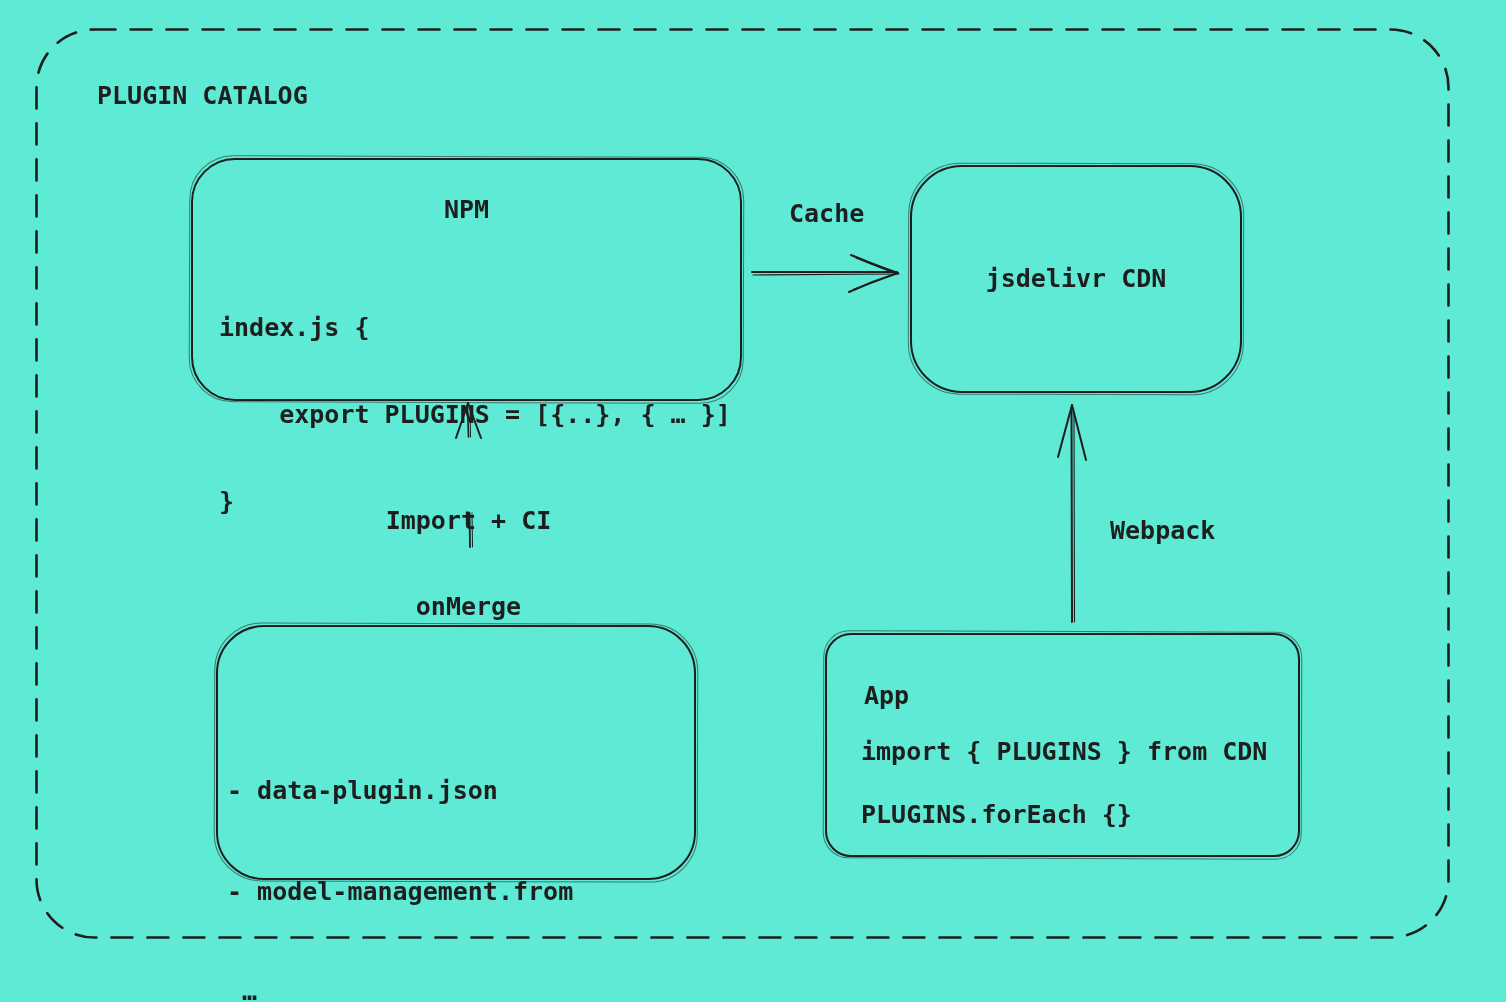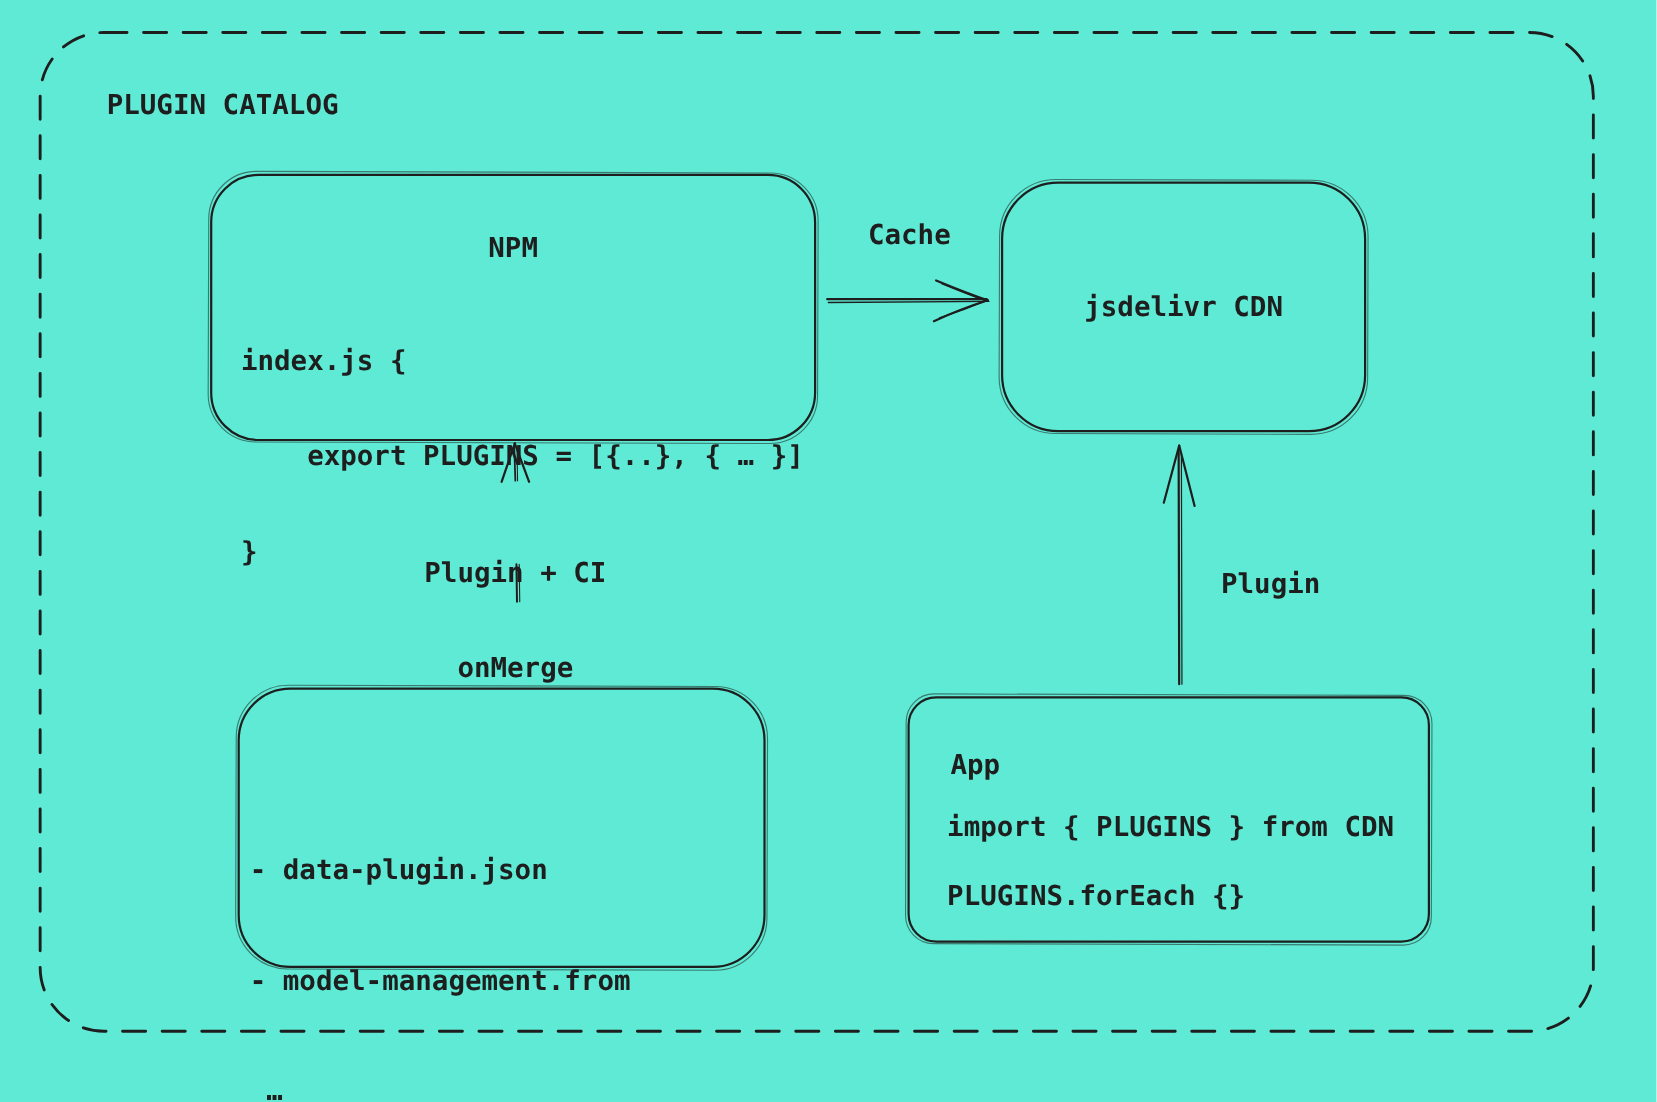--- a/index.html
+++ b/index.html
@@ -31,21 +31,21 @@
     transform:rotate(.18deg);
     pointer-events:none;
   }
   .box-npm{left:191px;top:158px;width:551px;height:243px;border-radius:44px;}
   .box-cdn{left:910px;top:165px;width:332px;height:228px;border-radius:52px;}
   .box-repo{left:216px;top:625px;width:480px;height:255px;border-radius:48px;}
   .box-app{left:825px;top:633px;width:475px;height:224px;border-radius:26px;}
 
   .txt{position:absolute;font-size:25px;line-height:28px;white-space:pre;}
   .diagram-title{left:97px;top:82px;}
-  .npm-title{left:0;right:0;top:36px;text-align:center;margin-top:16px;}
+  .npm-title{left:0;right:0;top:36px;text-align:center;}
   .npm-code{left:26px;top:95px;line-height:29px;}
   .cdn-title{left:0;right:0;top:0;bottom:0;display:flex;align-items:center;justify-content:center;}
   .cache-label{left:789px;top:200px;}
   .build-label{left:350px;top:450px;width:237px;text-align:center;line-height:28.5px;}
   .repo-node-label{left:290px;top:565px;}
   .repo-files{left:9px;top:80px;line-height:33.5px;}
   .app-title{left:37px;top:47px;}
   .app-code-1{left:34px;top:103px;}
   .app-code-2{left:34px;top:166px;}
   .import-label{left:1110px;top:517px;}
@@ -96,33 +96,33 @@
     </div>
   </div>
 
   <div class="box box-cdn">
     <div class="txt cdn-title">jsdelivr CDN</div>
   </div>
 
   <div class="txt cache-label">Cache</div>
 
   <div class="txt build-label">
-    <div>Plugin + CI</div>
+    <div>Import + CI</div>
     <div>onMerge</div>
   </div>
 
   <div class="box box-repo">
     <div class="txt repo-files">
       <div>- data-plugin.json</div>
       <div>- model-management.from</div>
       <div> …</div>
     </div>
   </div>
 
   <div class="box box-app">
     <div class="txt app-title">App</div>
     <div class="txt app-code-1">import { PLUGINS } from CDN</div>
     <div class="txt app-code-2">PLUGINS.forEach {}</div>
   </div>
 
-  <div class="txt import-label">Plugin</div>
+  <div class="txt import-label">Webpack</div>
 
 </div>
 
 </body></html>

